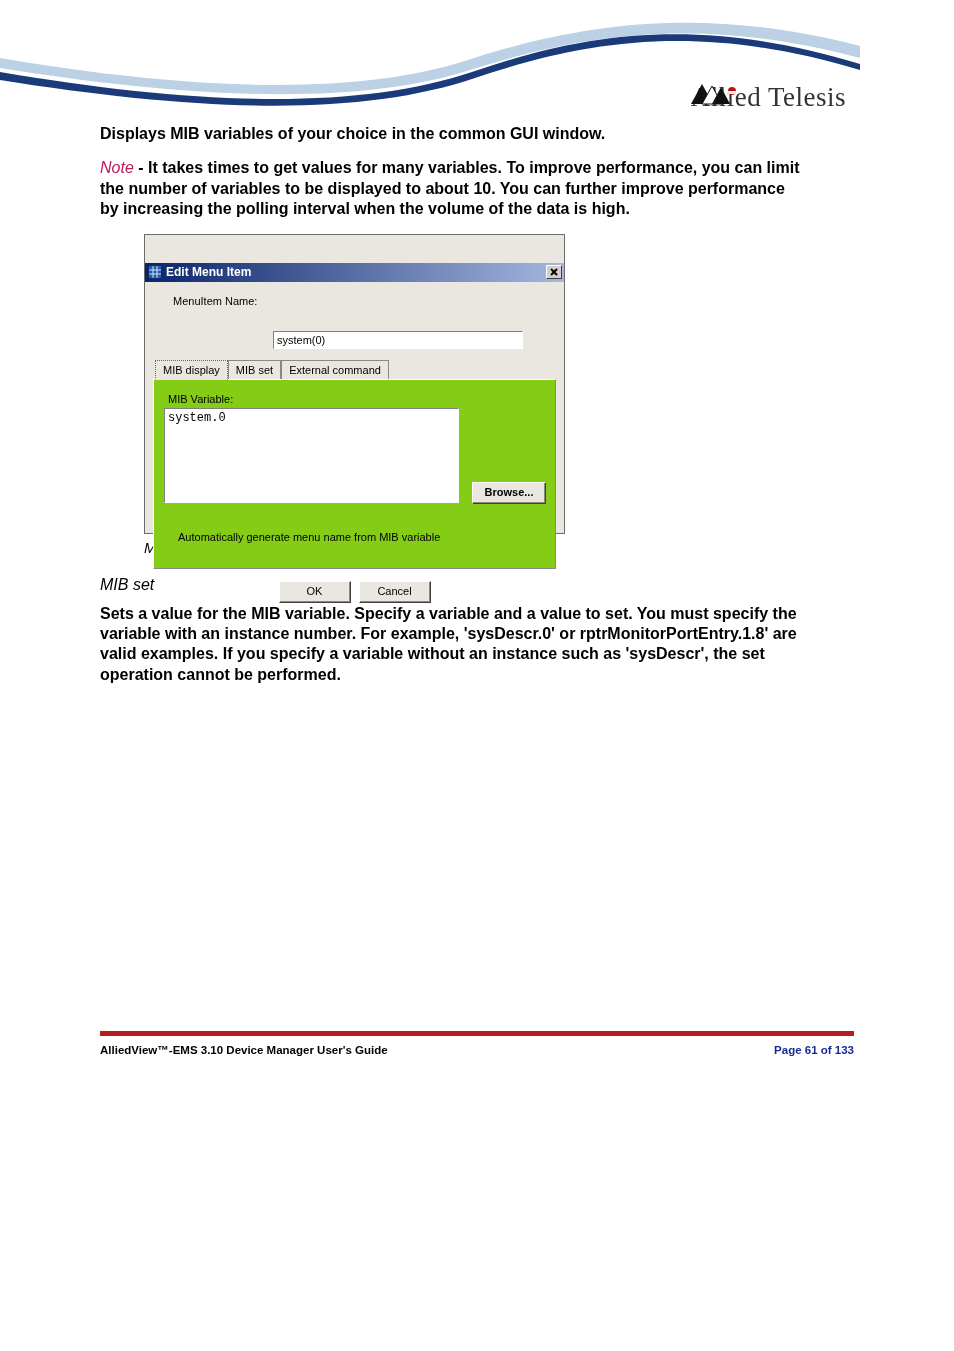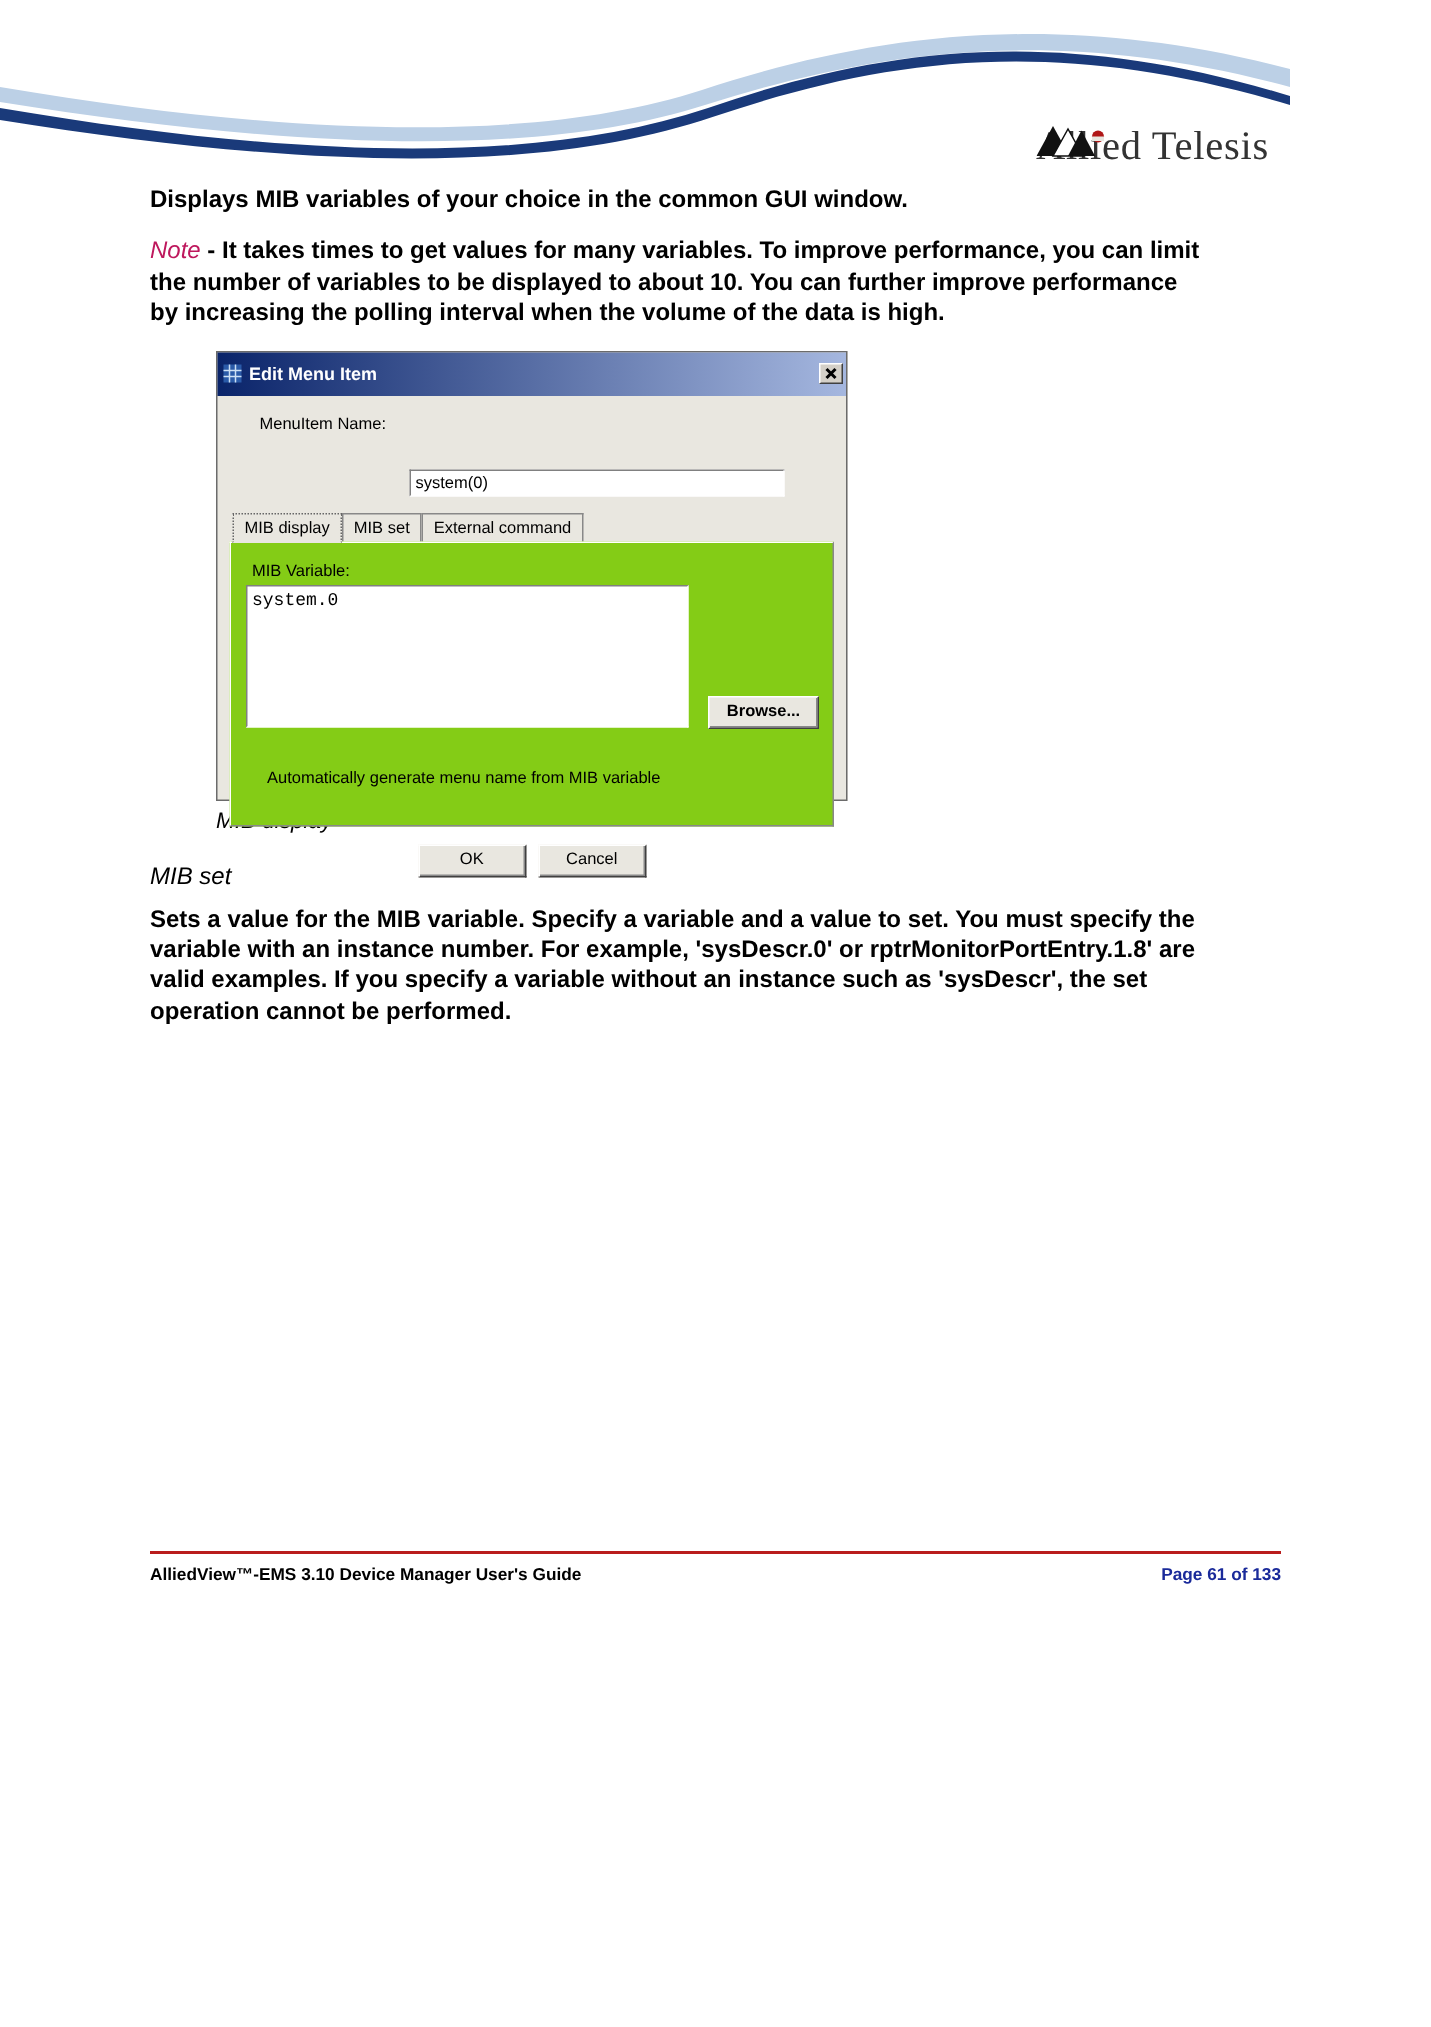--- a/index.html
+++ b/index.html
@@ -85,28 +85,29 @@
   .dialog {
     width: 421px;
     height: 300px;
     border: 1px solid #6b6b6b;
     background: #e9e7e0;
     font-family: Tahoma, Arial, sans-serif;
     font-size: 11px;
     position: relative;
   }
   .titlebar {
-    height: 29px;
+    height: 19px;
     background: linear-gradient(to right, #0a246a, #a5b7df);
     color: #fff;
     font-weight: bold;
     display: flex;
     align-items: center;
     padding: 0 2px 0 3px;
     font-size: 12px;
+    margin-top: 28px;
   }
   .titlebar .app-icon {
     width: 14px;
     height: 14px;
     margin-right: 4px;
     display: flex;
     align-items: center;
     justify-content: center;
   }
   .titlebar .spacer { flex: 1; }
@@ -221,21 +222,21 @@
     height: 22px;
     line-height: 18px;
   }
 
   
   .footer {
     position: absolute;
     left: 100px;
     right: 100px;
     bottom: 295px;
-    border-top: 2px solid #b91c1c;
+    border-top: 5px solid #b91c1c;
   }
   .footer-row {
     display: flex;
     justify-content: space-between;
     font-size: 11.5px;
     font-weight: bold;
     padding-top: 8px;
   }
   .footer-right { color: #1a2a9a; }
 </style>

